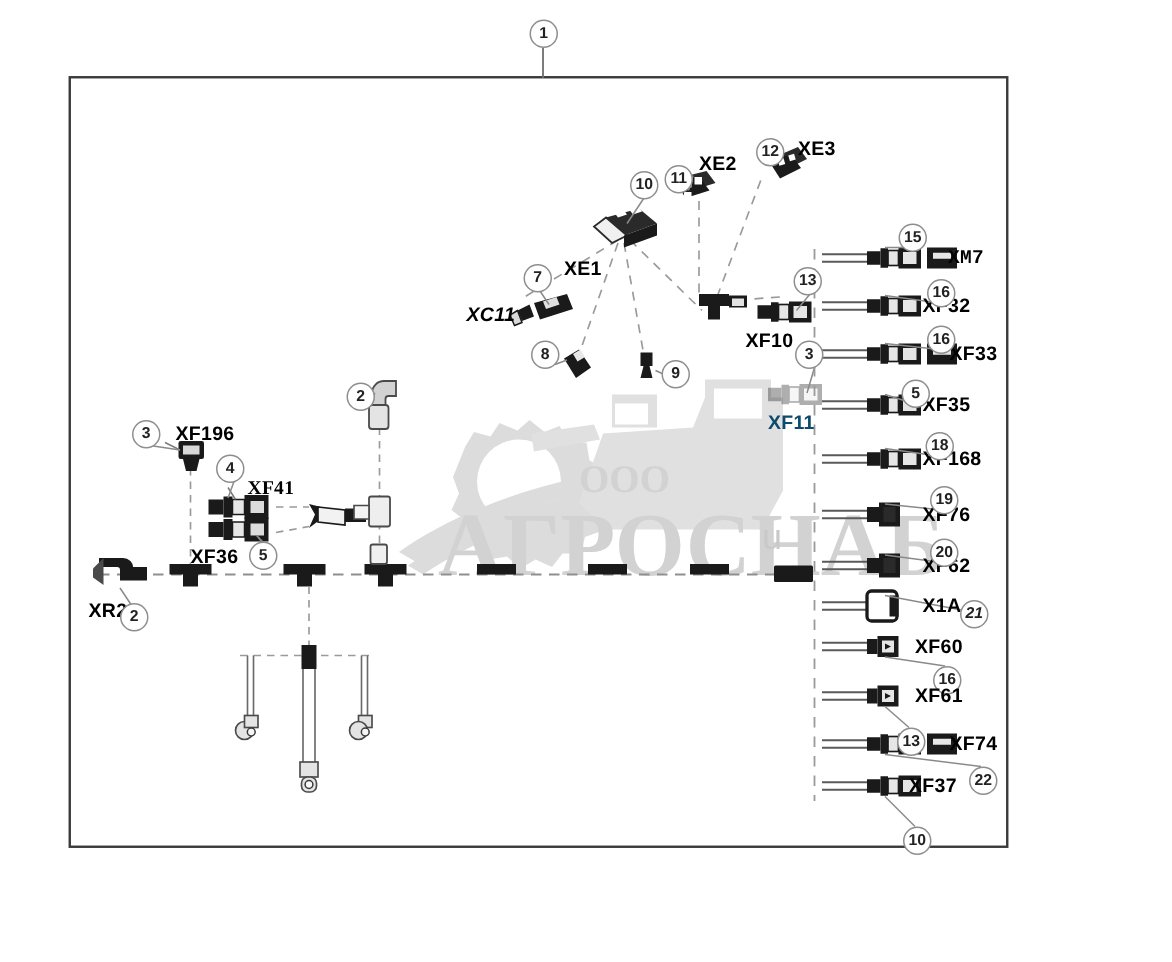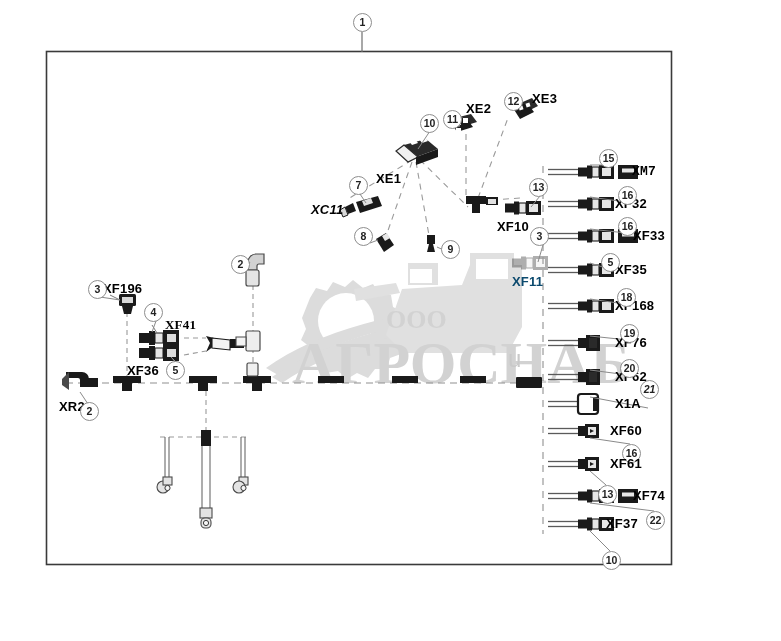--- a/index.html
+++ b/index.html
@@ -336,21 +336,21 @@
       </g>
       <g>
         <line x1="548" y1="521.5" x2="578" y2="521.5" stroke="#5a5a5a" stroke-width="1.3"></line>
         <line x1="548" y1="526.5" x2="578" y2="526.5" stroke="#5a5a5a" stroke-width="1.3"></line>
         <use href="#conn-single" x="578" y="524"></use>
         <line x1="610" y1="551" x2="590" y2="531" stroke="#8a8a8a" stroke-width="1"></line>
       </g>
     </svg>
 
   <div class="lbl" style="left:47px;  top:400px;margin-left:12px;">XR2</div>
-  <div class="lbl" style="left:103px; top:282px;">XF196</div>
+  <div class="lbl" style="left:117px; top:282px;">XF196</div>
   <div class="lbl" style="left:165px; top:318px;font-family:Liberation Serif, serif;">XF41</div>
   <div class="lbl" style="left:127px; top:364px;">XF36</div>
 
   <div class="lbl" style="left:311px; top:203px;font-style:italic;">XC11</div>
   <div class="lbl" style="left:376px; top:132px;margin-top:40px;">XE1</div>
   <div class="lbl" style="left:466px; top:102px;text-align:right;">XE2</div>
   <div class="lbl" style="left:532px; top:92px;">XE3</div>
   <div class="lbl" style="left:497px; top:220px;">XF10</div>
   <div class="lbl faded" style="left:512px; top:275px;">XF11</div>
 
@@ -363,21 +363,21 @@
       <div class="callout" style="left: 618px; top: 217px;">16</div>
       <div class="lbl" style="left: 615px; top: 263px;">XF35</div>
       <div class="callout" style="left: 601px; top: 253px;">5</div>
       <div class="lbl" style="left: 615px; top: 299px;">XF168</div>
       <div class="callout" style="left: 617px; top: 288px;">18</div>
       <div class="lbl" style="left: 615px; top: 336px;">XF76</div>
       <div class="callout" style="left: 620px; top: 324px;">19</div>
       <div class="lbl" style="left: 615px; top: 370px;">XF62</div>
       <div class="callout" style="left: 620px; top: 359px;">20</div>
       <div class="lbl" style="left: 615px; top: 397px;">X1A</div>
-      <div class="callout" style="left: 640px; top: 380px; font-style: italic;">21</div>
+      <div class="callout" style="left: 640px; top: 400px; font-style: italic;">21</div>
       <div class="lbl" style="left: 610px; top: 424px;">XF60</div>
       <div class="callout" style="left: 622px; top: 444px;">16</div>
       <div class="lbl" style="left: 610px; top: 457px;">XF61</div>
       <div class="callout" style="left: 598px; top: 485px;">13</div>
       <div class="lbl" style="left: 633px; top: 489px;">XF74</div>
       <div class="callout" style="left: 646px; top: 511px; text-align: center;">22</div>
       <div class="lbl" style="left: 606px; top: 517px;">XF37</div>
       <div class="callout" style="left: 602px; top: 551px;">10</div>
     </div>
 

